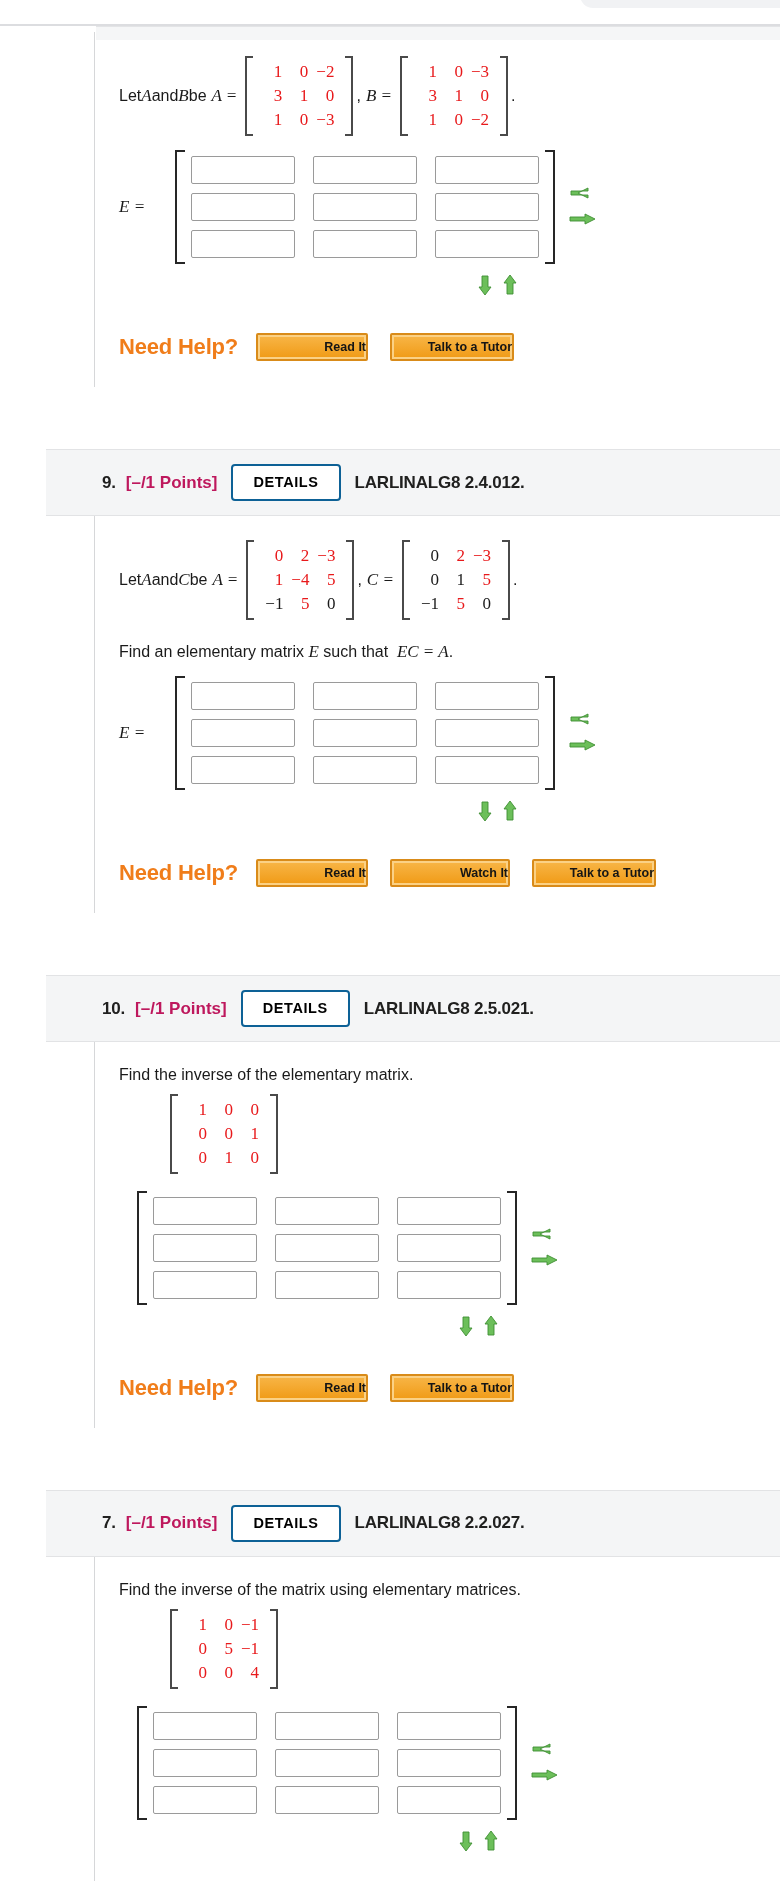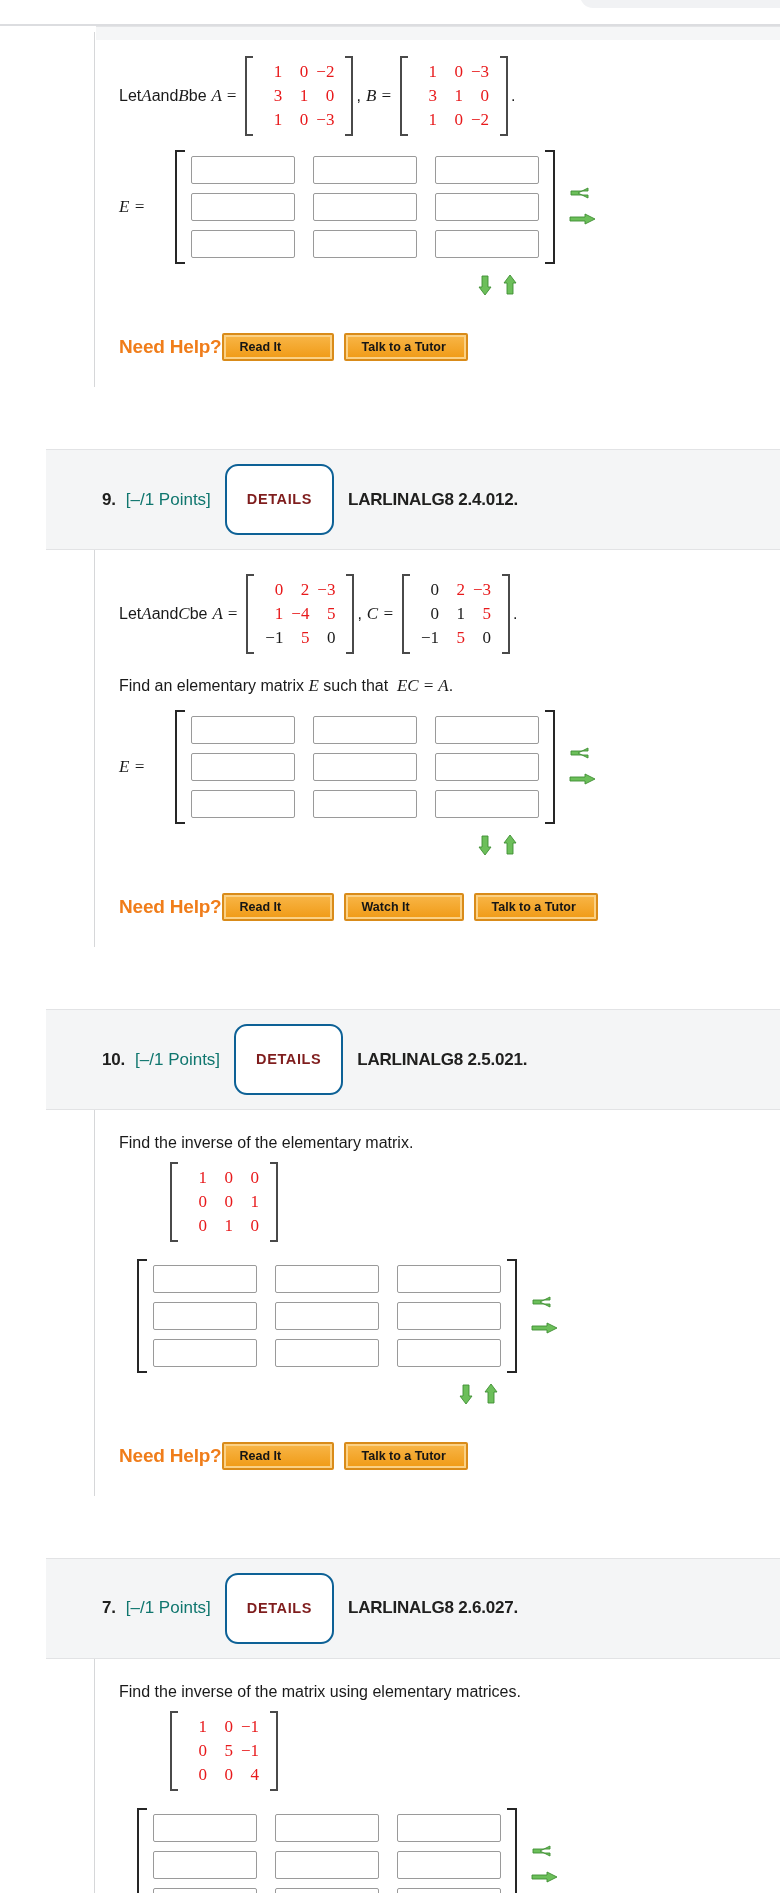--- a/index.html
+++ b/index.html
@@ -32,25 +32,25 @@
   .card { position:relative; margin:0 0 0 0; }
   .card-header {
     background:#f4f5f6;
     border-top:1px solid #e2e3e5;
     border-bottom:1px solid #e2e3e5;
     padding:14px 0 14px 56px;
     display:flex; align-items:center; gap:14px;
     margin-left:46px;
   }
   .prob-num { font-weight:bold; font-size:17px; color:#20201f; letter-spacing:-0.2px; }
-  .prob-points { font-weight:normal; font-size:17px; color:#0f766e; margin-left:-4px; }
+  .prob-points { font-weight:bold; font-size:17px; color:#be185d; margin-left:-4px; }
   .details-btn {
-    border:2px solid #0d6196; border-radius:13px; background:#ffffff;
-    color:#7f1d1d; font-size:14.5px; font-weight:600; letter-spacing:0.6px;
-    padding:26px 20px; cursor:pointer; line-height:1;
+    border:2px solid #0d6196; border-radius:4px; background:#ffffff;
+    color:#000000; font-size:14.5px; font-weight:600; letter-spacing:0.6px;
+    padding:9px 20px; cursor:pointer; line-height:1;
   }
   .prob-code { font-weight:bold; font-size:17px; color:#20201f; letter-spacing:-0.2px; }
 
   .card-body {
     margin-left:94px;
     border-left:1px solid #d6d7d9;
     padding:24px 0 26px 24px;
     position:relative;
   }
 
@@ -103,28 +103,29 @@
   }
 
   .side-arrows { display:flex; flex-direction:column; gap:7px; margin-left:14px; }
   .updown-arrows { display:flex; gap:9px; justify-content:center; margin-top:11px; }
 
   .arrow-ico { display:block; }
 
   
   .needhelp-row { display:flex; align-items:center; margin-top:34px; }
   .needhelp-label {
-    color:#f07d1a; font-weight:bold; font-size:19px; letter-spacing:-0.2px;
+    color:#f07d1a; font-weight:bold; font-size:22px; letter-spacing:-0.2px;
+    margin-right:18px;
   }
   .help-btn {
     border:2px solid #d98b19;
     background:linear-gradient(#f8b648, #f09a15);
     color:#151515; font-weight:bold; font-size:12.5px;
-    padding:5px 16px; min-width:112px; text-align:left; cursor:pointer;
-    border-radius:2px; margin-right:10px;
+    padding:5px 0; min-width:112px; text-align:right; cursor:pointer;
+    border-radius:2px; margin-right:22px;
     box-shadow:inset 0 0 0 2px #fbd185;
     font-family:"Liberation Sans", sans-serif;
   }
   .help-btn.wide { min-width:120px; }
   .help-btn.widest { min-width:124px; }
   .gap-lg { height:62px; }
 </style>
 </head>
 <body>
 
@@ -453,21 +454,21 @@
           <button class="help-btn widest">Talk to a Tutor</button>
         </div>
       </div>
     </div>
     <div class="gap-lg"></div>
     <div class="card">
       <div class="card-header">
         <span class="prob-num">7.</span>
         <span class="prob-points">[–/1 Points]</span>
         <button class="details-btn">DETAILS</button>
-        <span class="prob-code">LARLINALG8 2.6.027.</span>
+        <span class="prob-code">LARLINALG8 2.2.027.</span>
       </div>
       <div class="card-body">
         <div class="prompt">Find the inverse of the matrix using elementary matrices.</div>
         <div style="margin:10px 0 0 48px"><span class="matrix">
             <span class="brk brk-l">
               <i class="bot"></i>
             </span>
             <span class="mrows">
               <div class="mrow">
                 <span class="mcell red">1</span>

